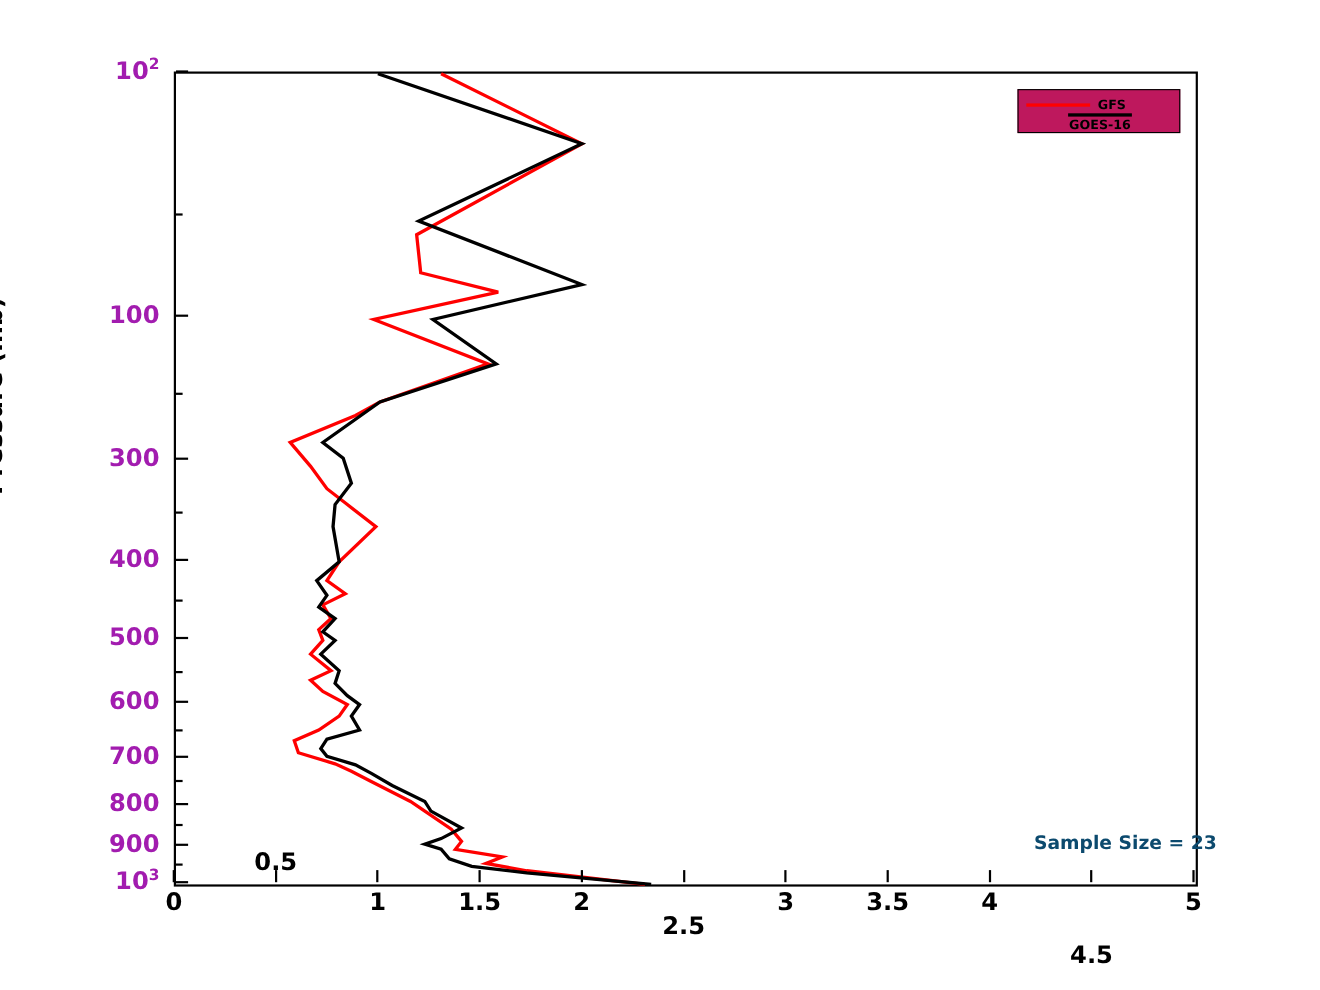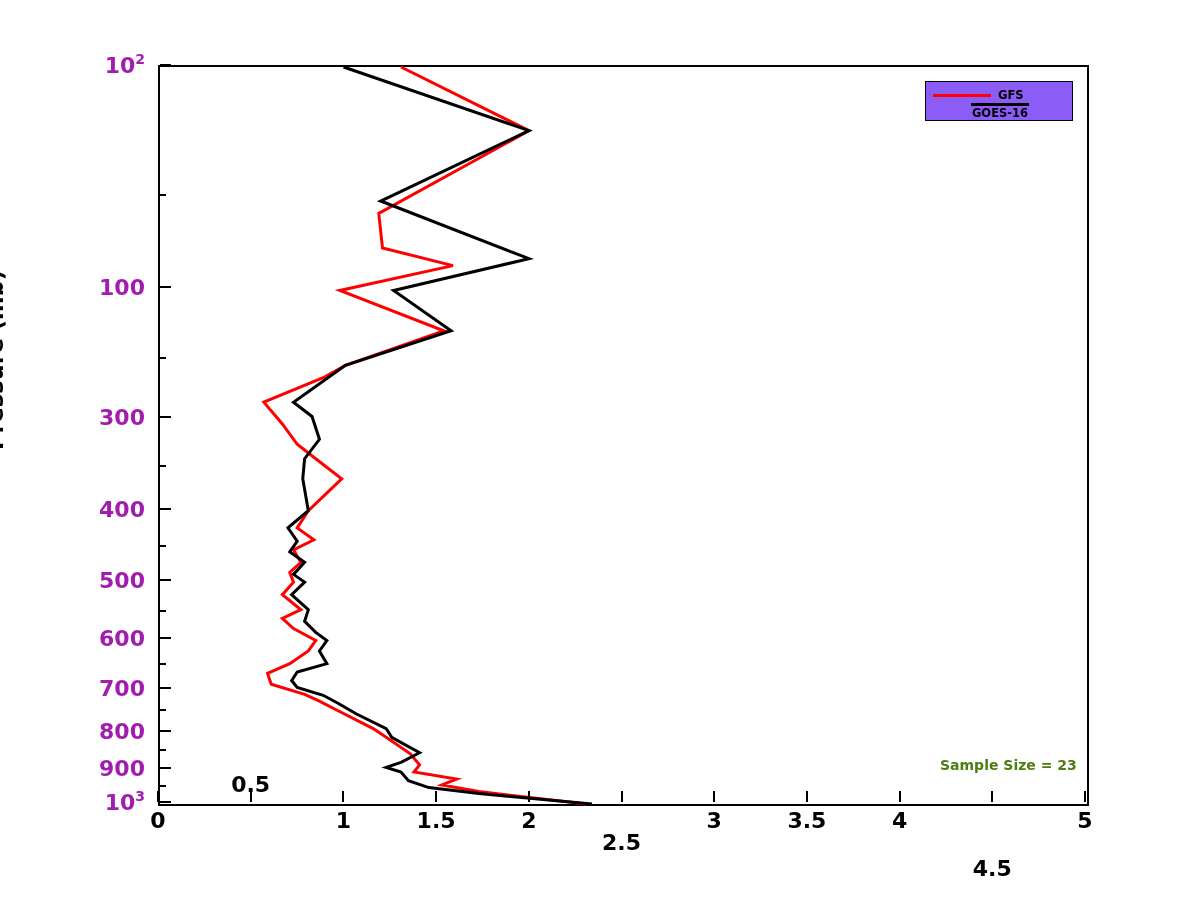--- a/index.html
+++ b/index.html
@@ -99,21 +99,21 @@
     white-space: nowrap;
     font-family: "DejaVu Sans", sans-serif;
   }
   #legend-box {
     position: absolute;
     left: 925px;
     top: 81px;
     width: 148px;
     height: 40px;
     border: 1.6px solid #000000;
-    background: #8b5cf6;
+    background: #be185d;
     box-sizing: border-box;
   }
   .legend-row {
     position: absolute;
     left: 0;
     width: 148px;
     height: 18px;
     display: flex;
     align-items: center;
   }
@@ -130,23 +130,23 @@
     font-size: 11.5px;
     font-weight: bold;
     color: #000000;
     white-space: nowrap;
     font-family: "DejaVu Sans", sans-serif;
   }
   #sample-size {
     position: absolute;
     left: 940px;
     top: 757px;
-    font-size: 14px;
-    font-weight: bold;
-    color: #4d7c0f;
+    font-size: 17px;
+    font-weight: bold;
+    color: #0c4a6e;
     white-space: nowrap;
     font-family: "DejaVu Sans", sans-serif;
   }
 </style>
 </head>
 <body>
 
 <div id="figure">
 
 

